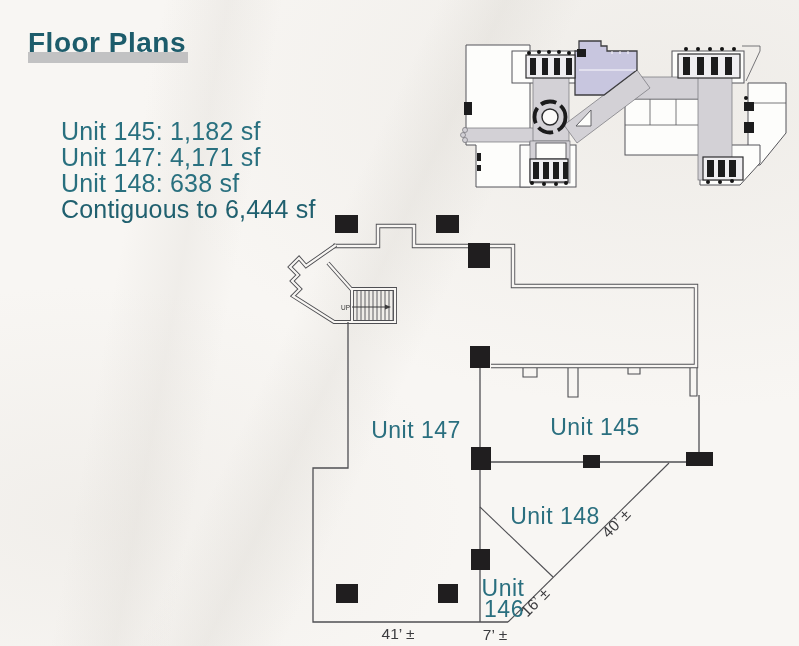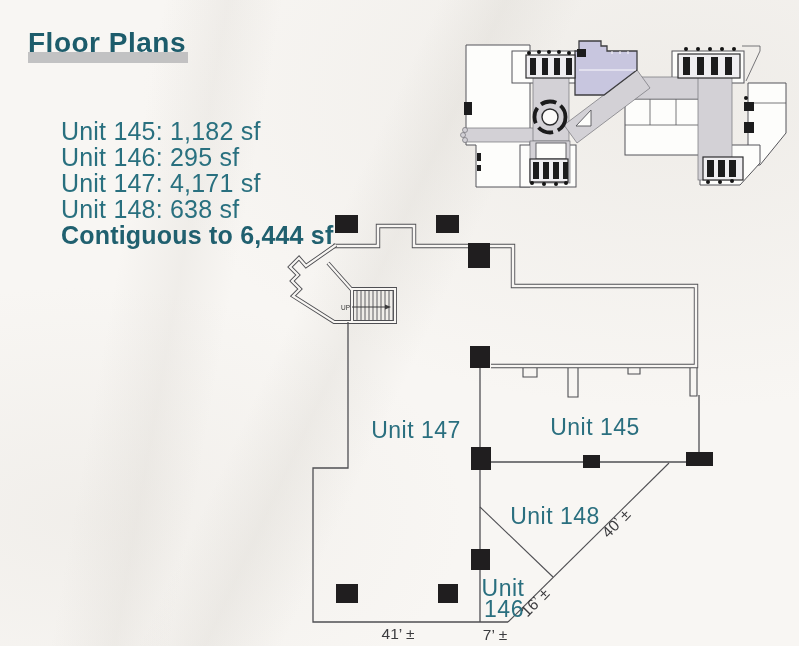--- a/index.html
+++ b/index.html
@@ -11,39 +11,38 @@
       linear-gradient(100deg, rgba(192,188,180,0) 18%, rgba(196,191,183,0.16) 25%, rgba(192,188,180,0) 31%),
       radial-gradient(900px 520px at 85% 15%, rgba(214,210,203,0.28), rgba(214,210,203,0) 60%),
       radial-gradient(700px 420px at 10% 80%, rgba(216,212,205,0.22), rgba(216,212,205,0) 55%),
       #f8f6f3;
   }
   .title-wrap{position:absolute;left:28px;top:28px;}
   .title-underline{position:absolute;left:0;top:24px;width:160px;height:11px;background:#b9b8ba;opacity:.85;z-index:0;}
   h1.page-title{position:relative;z-index:1;margin:0;font-size:28px;font-weight:700;letter-spacing:.5px;color:#1d5c6b;line-height:30px;}
   .stats{position:absolute;left:37px;top:118px;font-size:25px;line-height:26px;color:#29707f;letter-spacing:.2px;margin-left:24px;}
   .stats .stat-line{white-space:nowrap;}
-  .stats .contiguous{font-weight:700;color:#20606f;}
+  .stats .contiguous{font-weight:400;color:#20606f;}
   svg{position:absolute;}
   #overview-svg{left:450px;top:25px;}
   #plan-svg{left:285px;top:200px;}
   .unit-label{font-size:23px;fill:#2a6f7f;letter-spacing:.5px;text-anchor:middle;font-family:"Liberation Sans",sans-serif;}
   .dim-label{font-size:15.5px;fill:#3b3b3e;text-anchor:middle;font-family:"Liberation Sans",sans-serif;}
   .up-label{font-size:6.5px;fill:#333;font-family:"Liberation Sans",sans-serif;}
 </style>
 </head>
 <body>
 
 <div class="title-wrap">
   <div class="title-underline"></div>
   <h1 class="page-title">Floor Plans</h1>
 </div>
 
 <div class="stats">
   <div class="stat-line">Unit 145: 1,182 sf</div>
-  <div class="stat-line">Unit 146: 295 sf</div>
   <div class="stat-line">Unit 147: 4,171 sf</div>
   <div class="stat-line">Unit 148: 638 sf</div>
   <div class="stat-line contiguous">Contiguous to 6,444 sf</div>
 </div>
 
 <svg id="overview-svg" width="349" height="170" viewBox="0 0 349 170">
   <g stroke="#55555a" stroke-width="1" fill="#fdfdfb">
     <path d="M16,20 H80 V162 H26 V120 H16 Z"></path>
     <rect x="62" y="26" width="64" height="32"></rect>
     <rect x="222" y="26" width="72" height="32"></rect>

